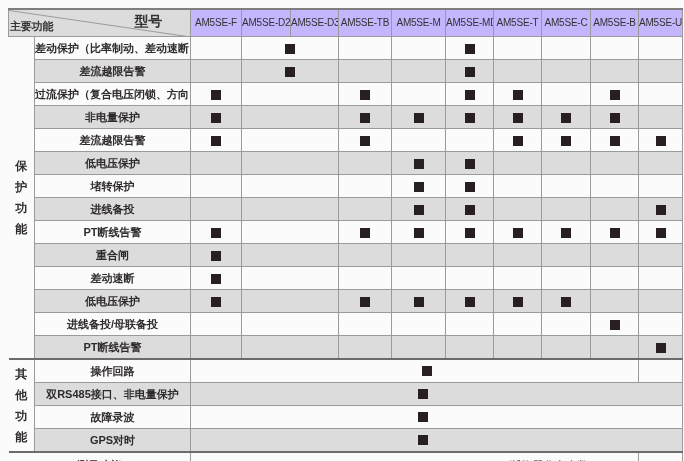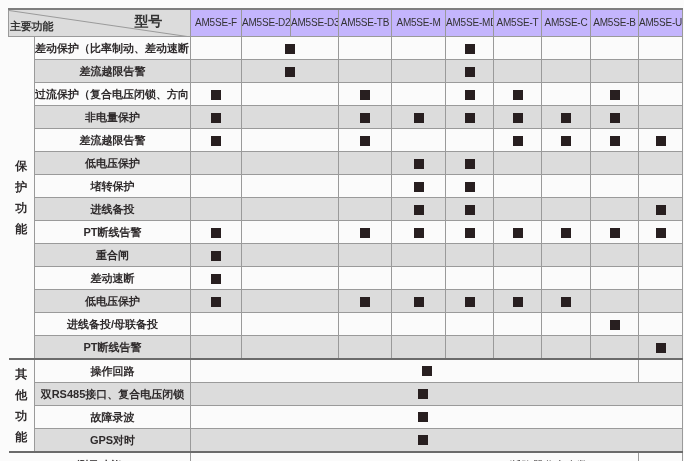--- a/index.html
+++ b/index.html
@@ -264,21 +264,21 @@
               <span>能</span>
             </div>
           </td>
           <td class="label">操作回路</td>
           <td class="rel" colspan="9">
             <span class="sq-abs" style="left: 52.8%;"></span>
           </td>
           <td></td>
         </tr>
         <tr class="gray">
-          <td class="label">双RS485接口、复合电压闭锁</td>
+          <td class="label">双RS485接口、非电量保护</td>
           <td class="rel" colspan="10">
             <span class="sq-abs" style="left: 47.2%;"></span>
           </td>
         </tr>
         <tr>
           <td class="label">故障录波</td>
           <td class="rel" colspan="10">
             <span class="sq-abs" style="left: 47.2%;"></span>
           </td>
         </tr>

